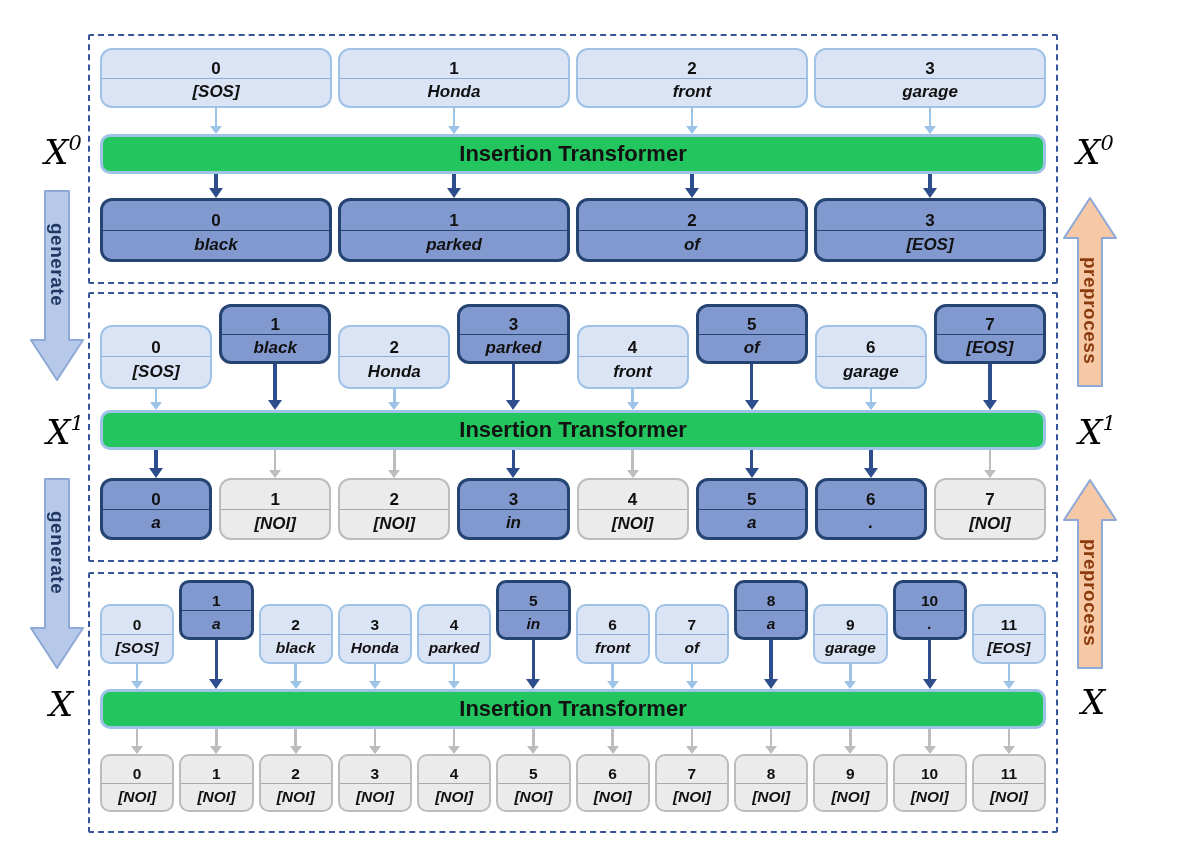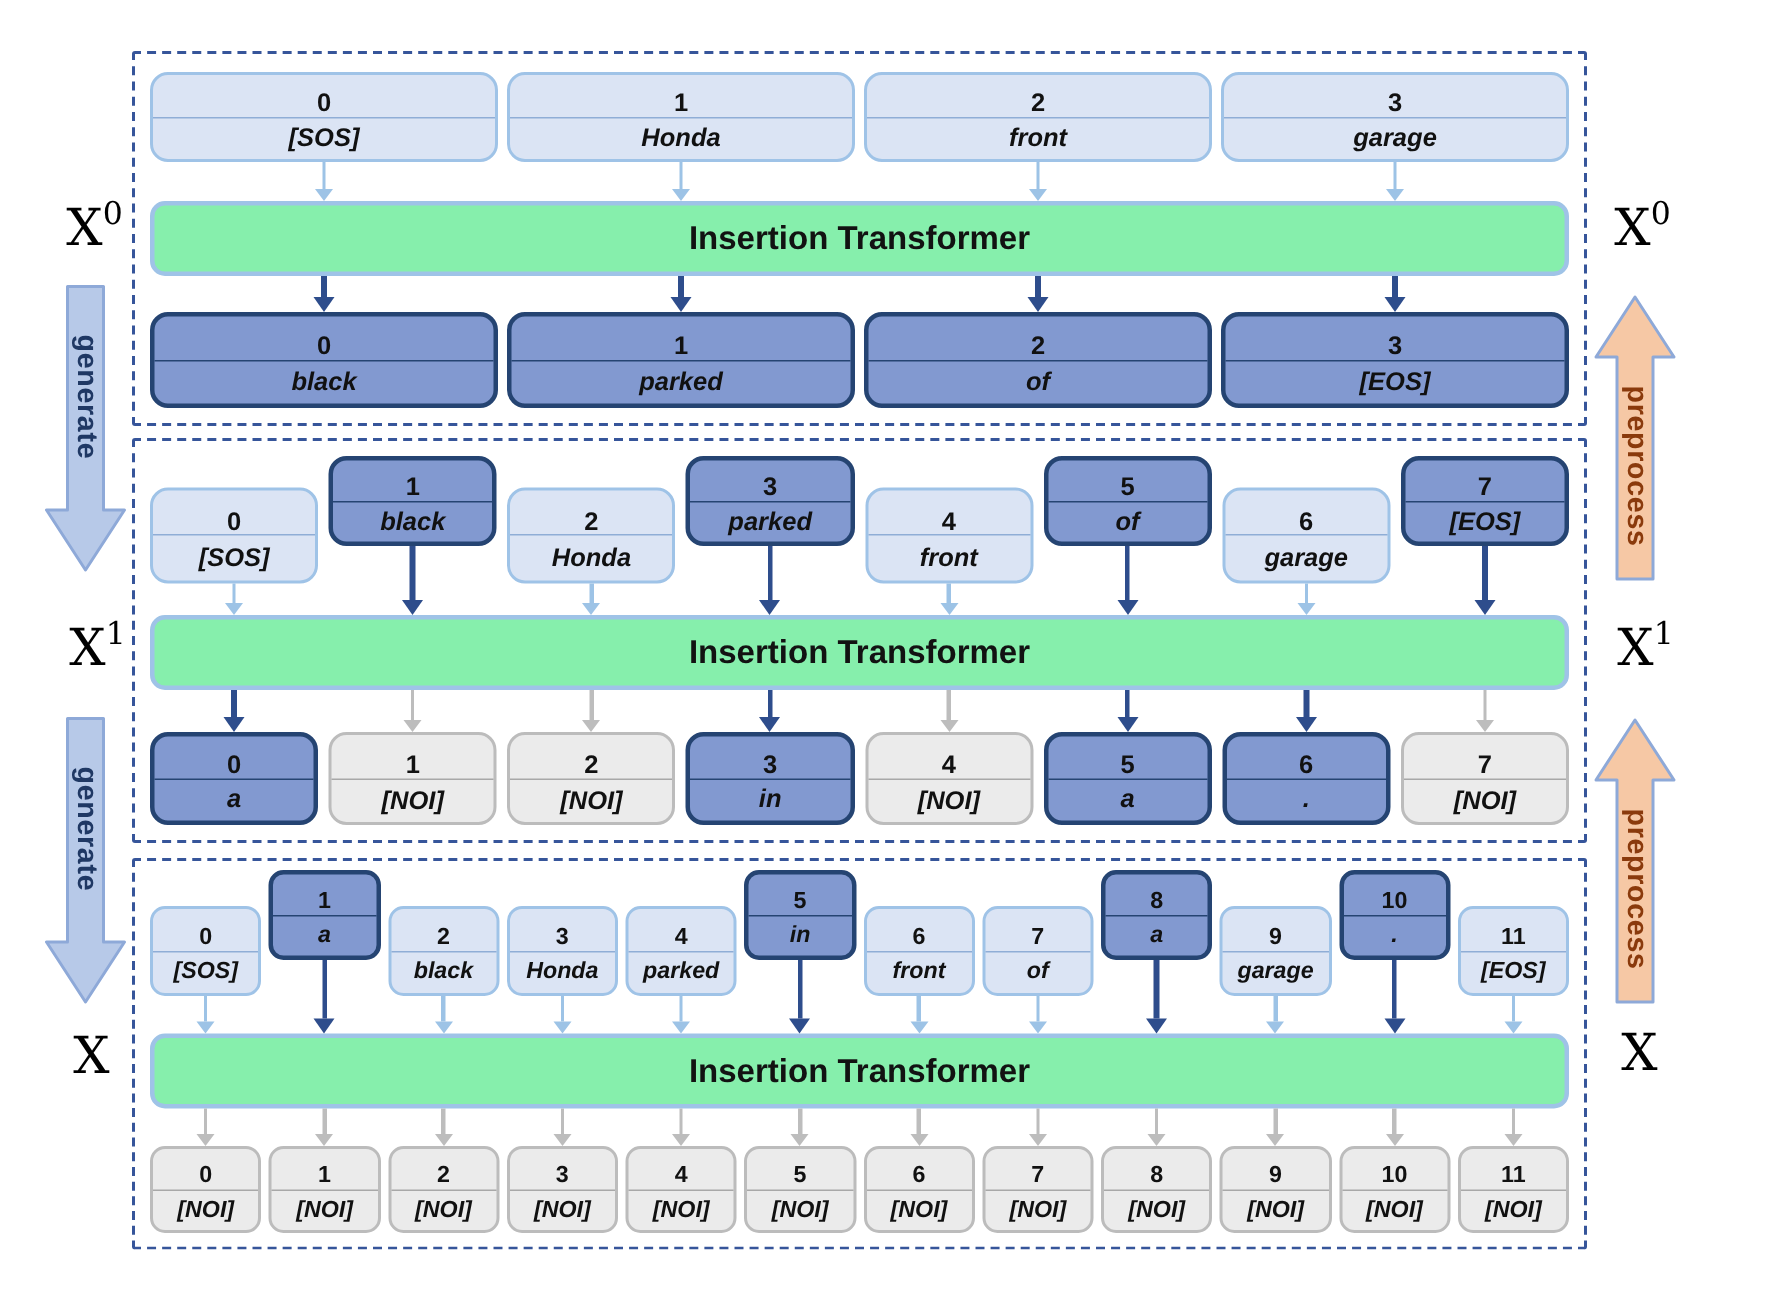--- a/index.html
+++ b/index.html
@@ -56,27 +56,27 @@
         border-right:6px solid transparent;border-top:8px solid var(--c);}
   .ard i{width:3.5px;}
   .ard b{border-left-width:7px;border-right-width:7px;border-top-width:10px;}
   .arl{--c:#9dc3e6;}
   .ard{--c:#2e4d8c;}
   .arg{--c:#bdbdbd;}
   .h21{height:21px;}.h24{height:24px;}.h25{height:25px;}
   .h26{height:26px;}.h28{height:28px;}.h46{height:46px;}.h49{height:49px;}
 
   
-  .green{height:50px;background:#86efac;border:3px solid #9fc3e7;border-radius:10px;
+  .green{height:40px;background:#22c55e;border:3px solid #9fc3e7;border-radius:10px;
          box-sizing:border-box;display:flex;align-items:center;justify-content:center;
          font-weight:bold;font-size:22px;color:#121212;}
 
   
   .xlab{position:absolute;width:66px;text-align:center;
-        font-family:"DejaVu Serif",serif;font-size:34px;color:#000;}
+        font-family:"DejaVu Serif",serif;font-style:italic;font-size:34px;color:#000;}
   .xlab sup{font-size:21px;position:relative;top:-2px;}
   .blockarrow{position:absolute;width:56px;height:192px;}
   .blockarrow svg{position:absolute;left:0;top:0;}
   .vtext{position:absolute;left:0;width:56px;writing-mode:vertical-rl;
          text-align:center;font-weight:bold;font-size:19px;line-height:56px;
          letter-spacing:.5px;}
   .gen{color:#1f3864;top:0;height:150px;}
   .pre{color:#8a3a0c;top:40px;height:150px;}
 </style>
 </head>

